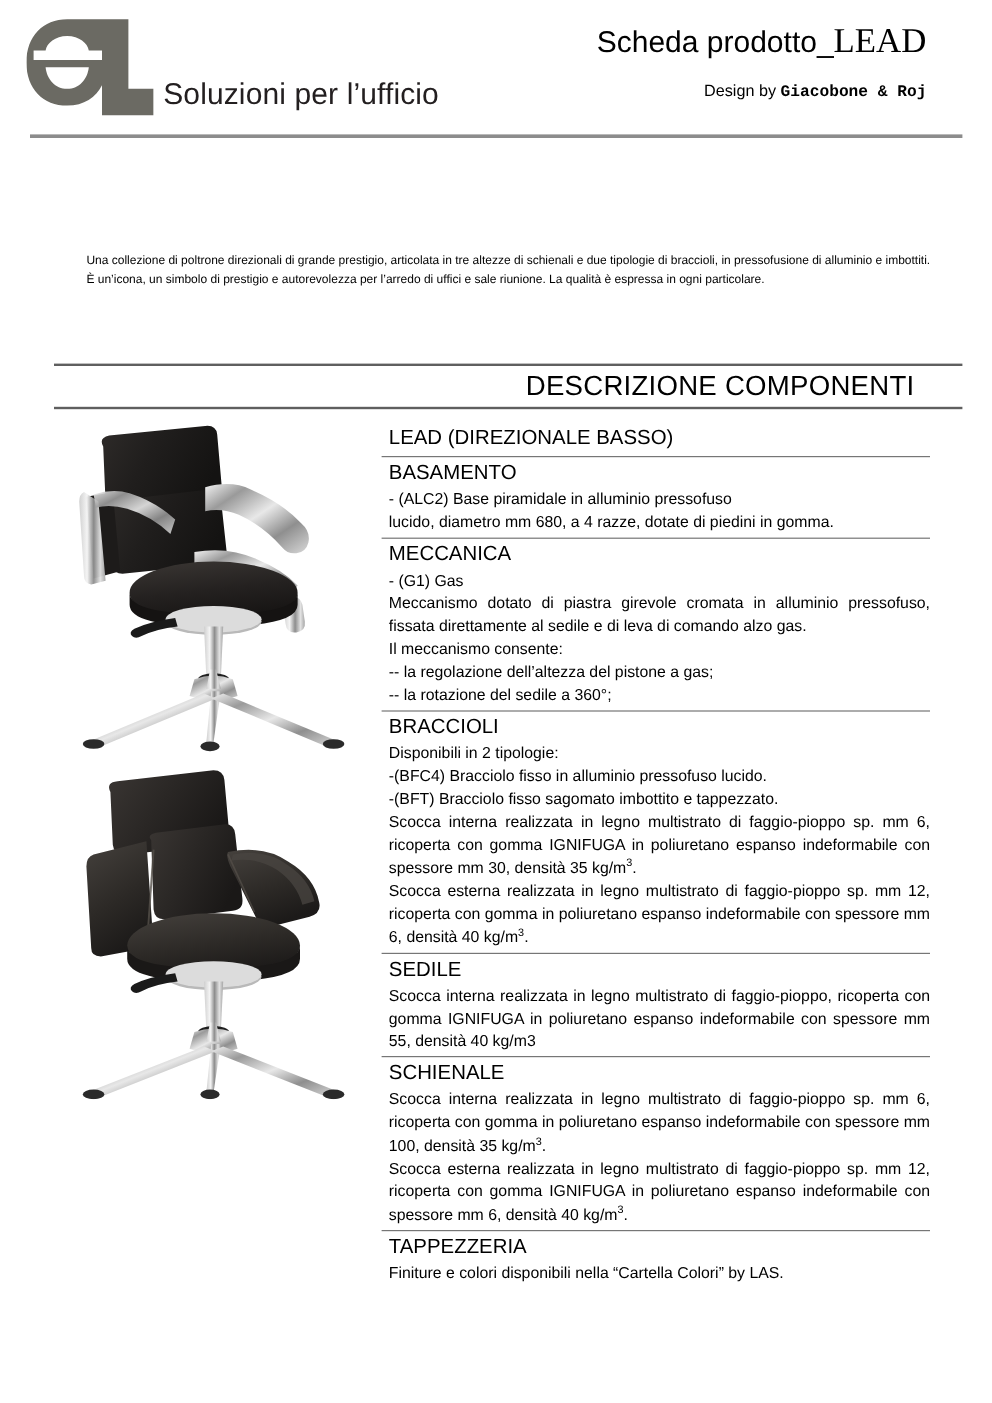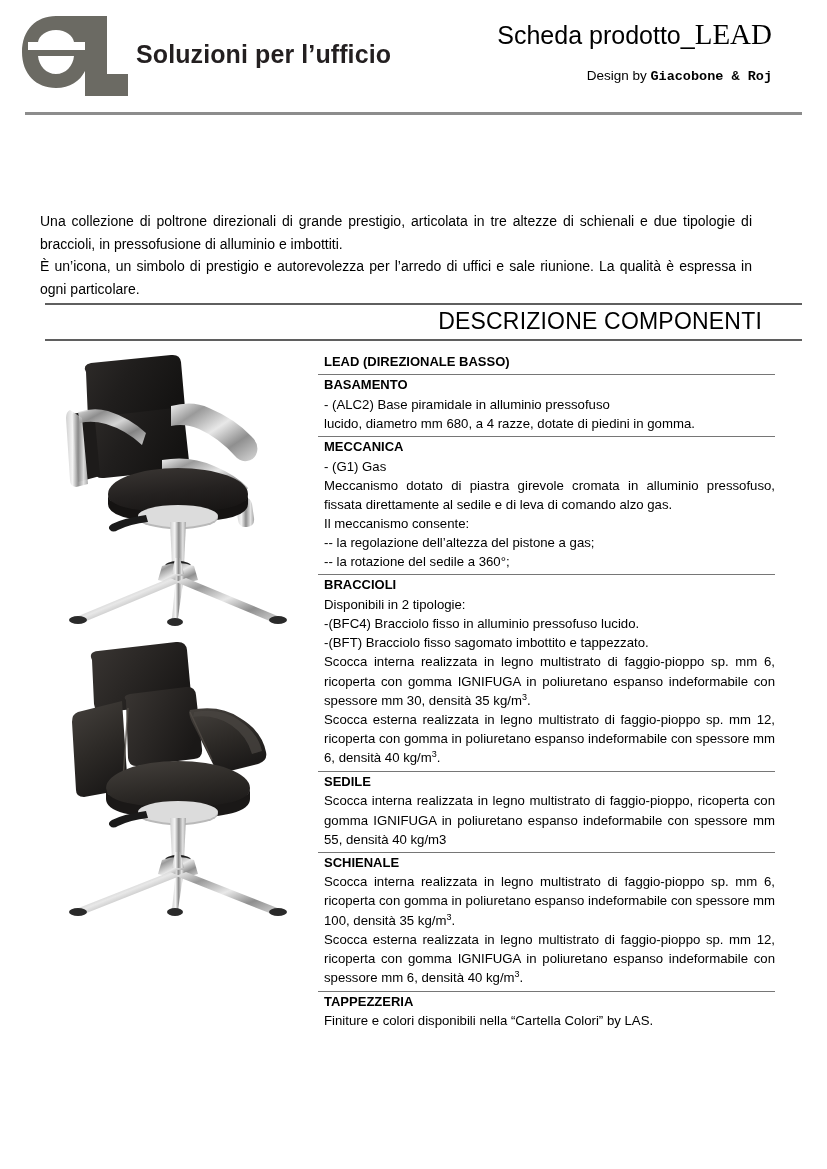--- a/index.html
+++ b/index.html
@@ -20,22 +20,21 @@
   .header {
     position: relative;
     height: 118px;
     padding: 0;
   }
   .logo-block {
     position: absolute;
     left: 22px;
     top: 14px;
     display: flex;
-    align-items: center;
-    font-weight: bold;
+    align-items: flex-end;
   }
   .logo-mark {
     width: 106px;
     height: 84px;
     display: block;
   }
   .logo-tagline {
     font-family: "Liberation Sans", sans-serif;
     font-size: 25px;
     color: #231f20;
@@ -74,24 +73,24 @@
     left: 25px;
     right: 25px;
     top: 112px;
     height: 3px;
     background: #8c8c8c;
   }
 
   
   .intro {
     position: absolute;
-    left: 40px;
+    left: 72px;
     top: 210px;
     width: 712px;
-    font-size: 14px;
+    font-size: 10px;
     line-height: 1.62;
     text-align: justify;
   }
   .intro p { margin: 0; }
 
   
   .section-band {
     position: absolute;
     left: 45px;
     right: 25px;
@@ -156,22 +155,22 @@
   }
   .spec-row td {
     border-top: 1.5px solid #767676;
     padding: 1px 0 3px 6px;
     vertical-align: top;
   }
   .spec-row:first-child td {
     border-top: none;
   }
   .spec-title {
-    font-size: 13px;
-    font-weight: bold;
+    font-size: 17px;
+    font-weight: normal;
     line-height: 1.42;
     margin: 0;
   }
   .spec-body {
     font-size: 13.2px;
     line-height: 1.45;
     margin: 0;
     text-align: justify;
   }
   .spec-body.left-align { text-align: left; }

